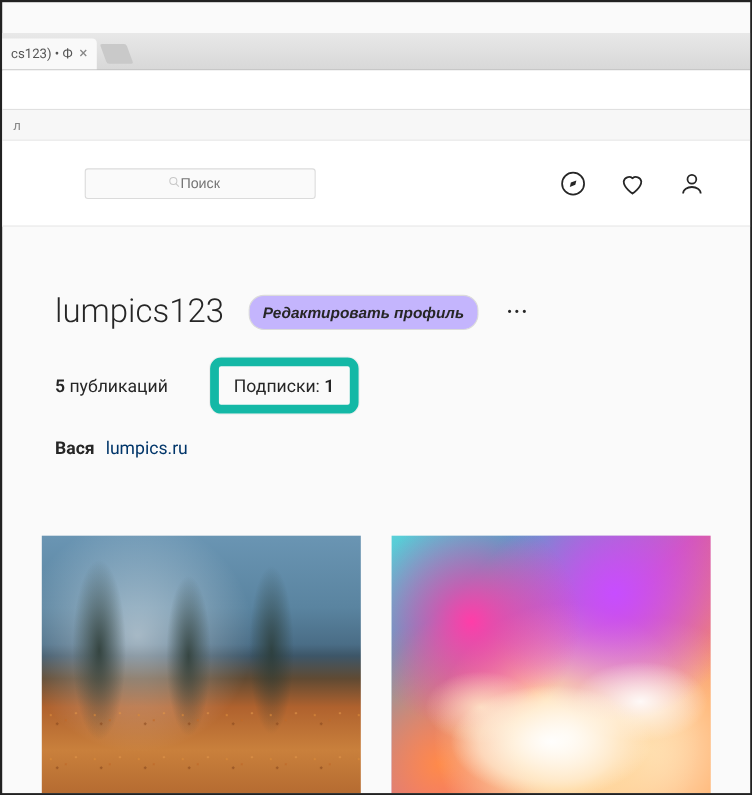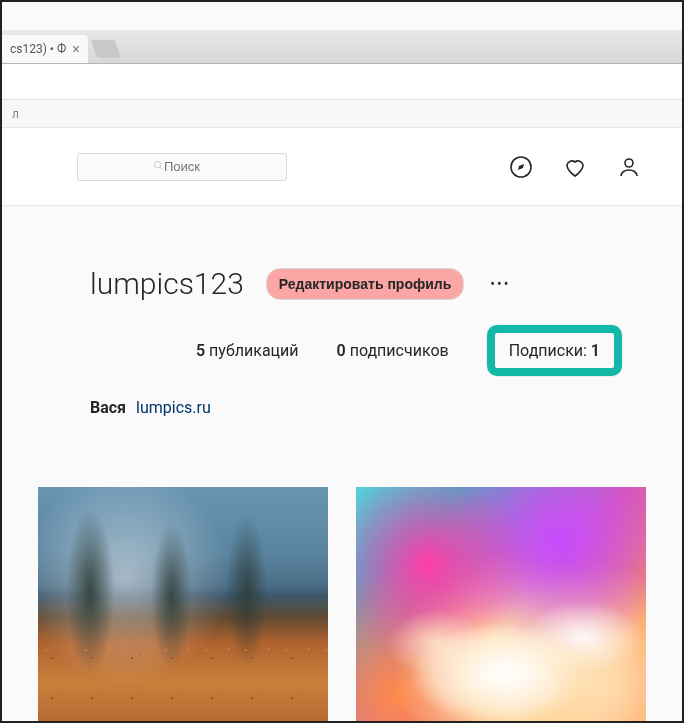--- a/index.html
+++ b/index.html
@@ -96,58 +96,57 @@
     }
     .hicon {
       width: 26px; height: 26px;
       display: flex; align-items: center; justify-content: center;
       color: #262626;
       cursor: pointer;
     }
     .hicon svg { width: 24px; height: 24px; stroke: #262626; fill: none; stroke-width: 1.6; }
     
     .profile {
-      padding: 60px 60px 0 48px;
-      margin-left: 40px;
+      padding: 60px 44px 0 48px;
     }
     .profile-row1 {
       display: flex;
       align-items: center;
       gap: 22px;
     }
     .username {
       font-size: 30px;
       font-weight: 300;
       color: #262626;
     }
     .edit-btn {
       border: 1px solid #dbdbdb;
-      background: #fca5a5;
+      background: #c4b5fd;
       color: #262626;
       font-size: 14px;
       font-weight: 600;
       padding: 7px 12px;
       border-radius: 14px;
       cursor: pointer;
+      font-style: italic;
     }
     .more-dots {
       color: #262626;
       letter-spacing: 2px;
       cursor: pointer;
       font-size: 14px;
       padding: 0 4px;
     }
     .stats-row {
       display: flex;
       gap: 38px;
       margin-top: 24px;
       font-size: 16px;
       color: #262626;
       align-items: center;
-      justify-content: flex-end;
     }
     .stat b { font-weight: 600; }
     .stat-highlight {
       border: 8px solid #14b8a6;
       border-radius: 10px;
       padding: 8px 14px;
       box-shadow: 0 0 0 1px rgba(0,0,0,0.05);
     }
     .bio-row {
       margin-top: 22px;
@@ -266,24 +265,20 @@
     <div class="username">lumpics123</div>
     <button class="edit-btn">Редактировать профиль</button>
     <div class="more-dots">•••</div>
   </div>
 
   <div class="stats-row">
     <div class="stat">
       <b>5</b>
       <span>публикаций</span>
     </div>
-    <div class="stat">
-      <b>0</b>
-      <span>подписчиков</span>
-    </div>
     <div class="stat stat-highlight">
       <span>Подписки:</span>
       <b>1</b>
     </div>
   </div>
 
   <div class="bio-row">
     <span class="bio-name">Вася</span>
     <a class="bio-link">lumpics.ru</a>
   </div>

